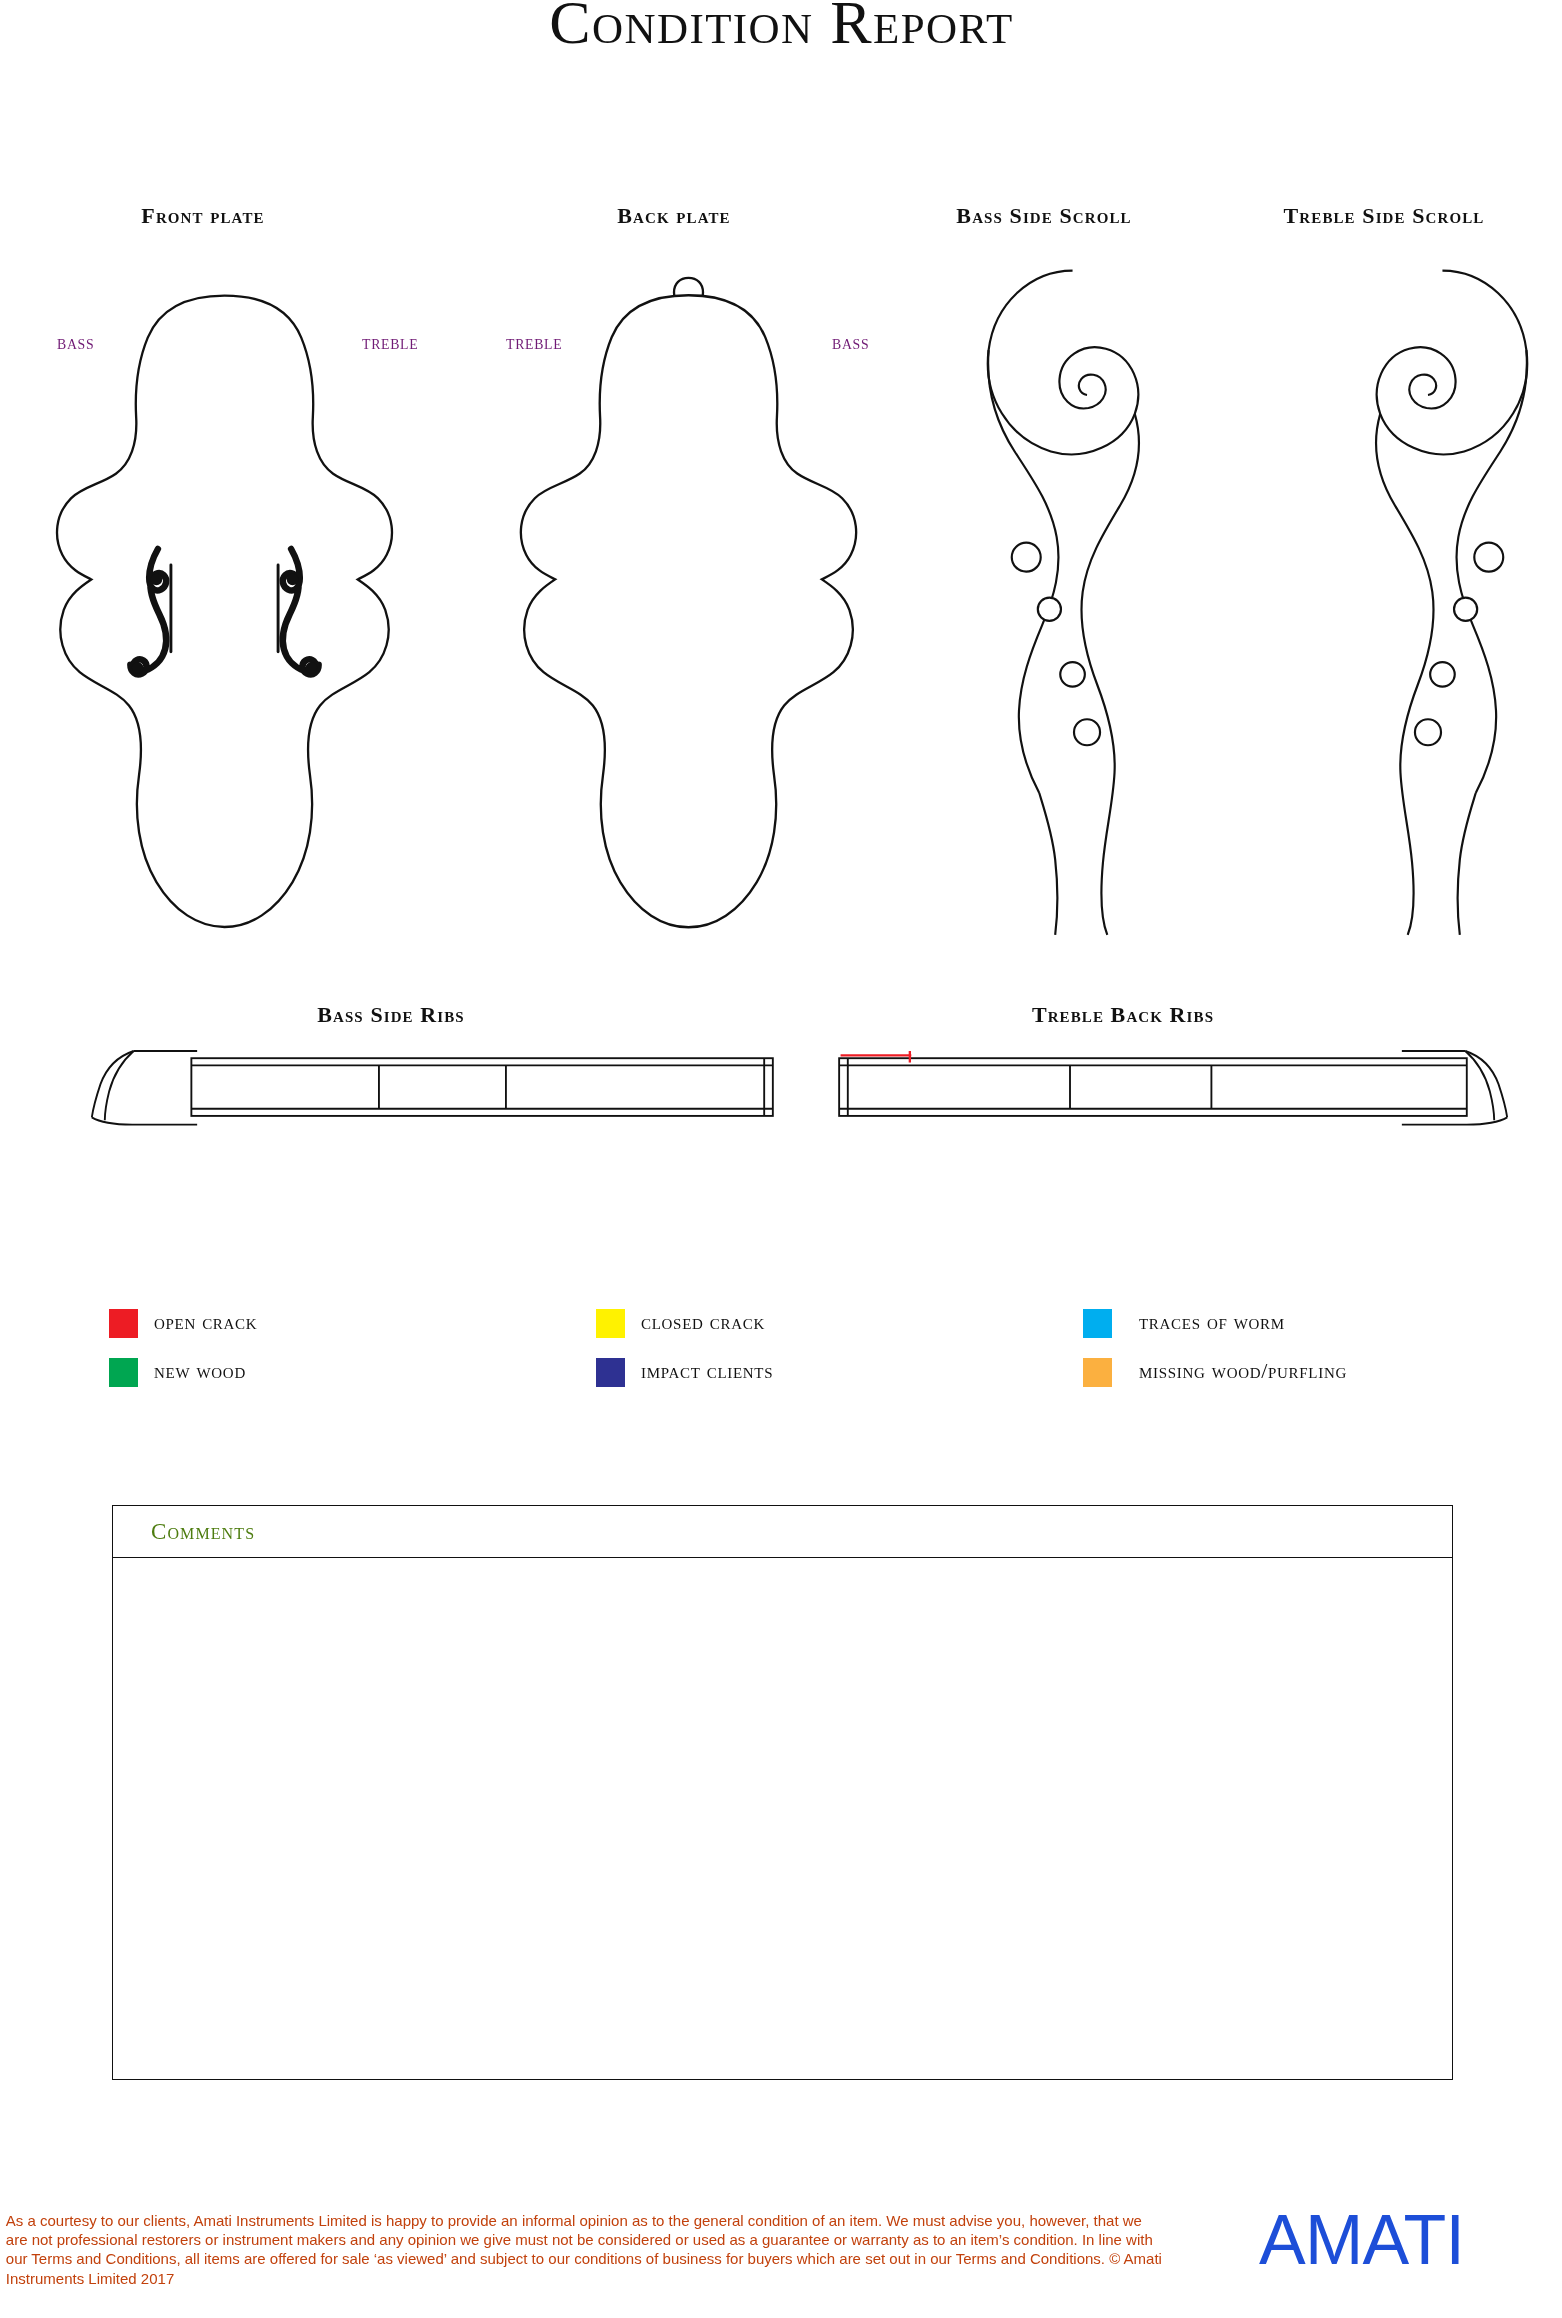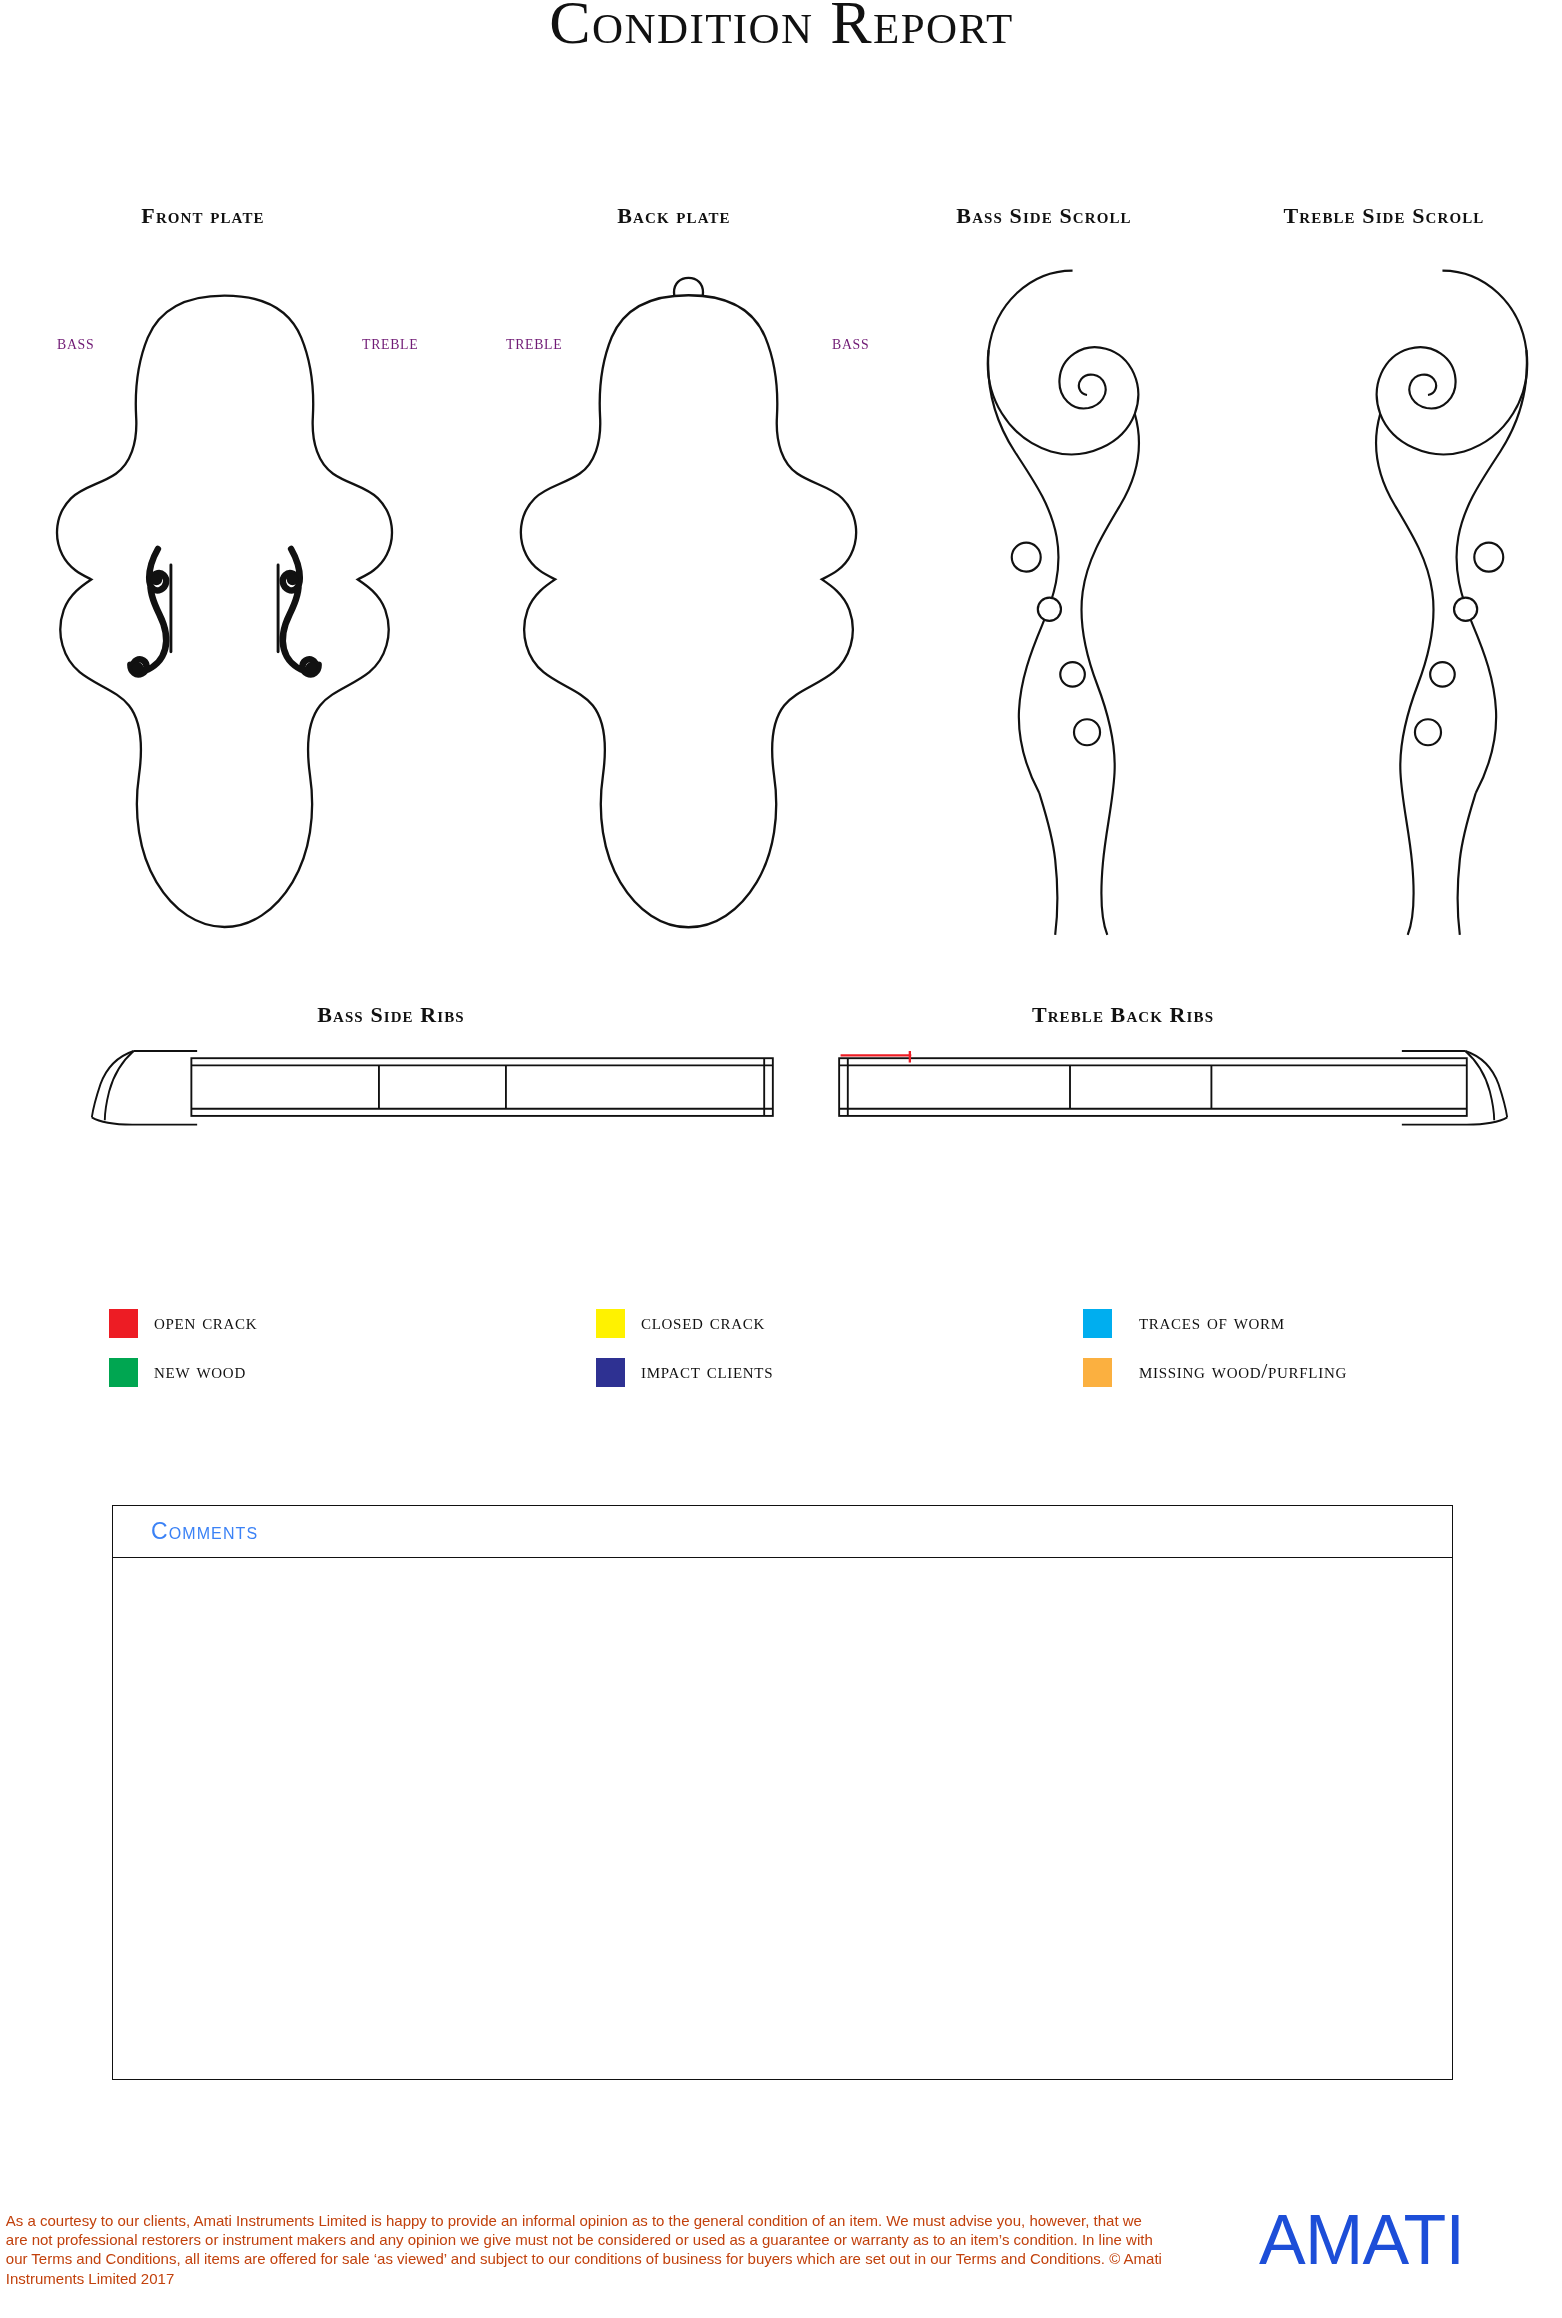--- a/index.html
+++ b/index.html
@@ -106,24 +106,24 @@
   .comments-header {
     height: 52px;
     border-bottom: 1.4px solid #111;
     box-sizing: border-box;
     display: flex;
     align-items: center;
     padding-left: 38px;
   }
   .comments-title {
     font-variant: small-caps;
-    font-family: Liberation Sans, sans-serif;
+    font-family: Liberation Serif, serif;
     font-size: 23px;
     letter-spacing: 1.1px;
-    color: #3b82f6;
+    color: #4d7c0f;
   }
   .comments-body {
     width: 100%;
     height: 521px;
     border: none;
     outline: none;
     resize: none;
     font-family: "Liberation Serif", serif;
     font-size: 19px;
     padding: 10px 14.5px;

